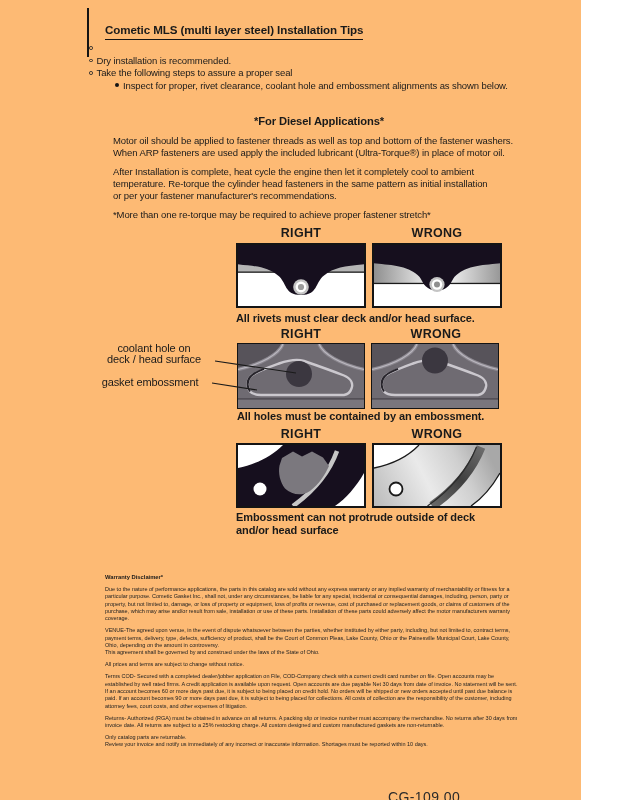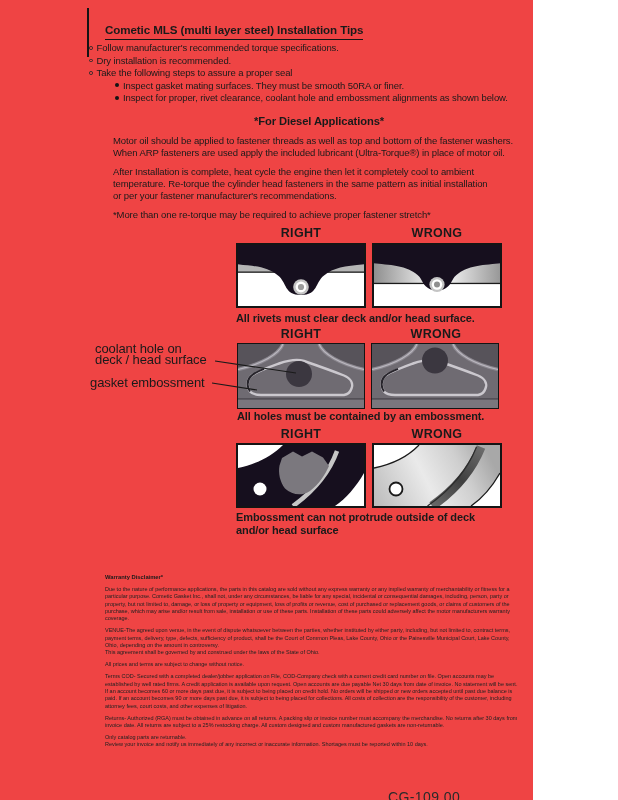--- a/index.html
+++ b/index.html
@@ -1,18 +1,18 @@
 <!DOCTYPE html>
 <html><head>
 <meta charset="utf-8">
 <style>
   html,body { margin:0; padding:0; background:#fff; }
   * { box-sizing:border-box; }
   .page {
-    position:relative; width:533px; height:800px; background:#ef4444;
+    position:relative; width:581px; height:800px; background:#fdba74;
     font-family:"Liberation Sans", sans-serif; color:#1a1a1a; overflow:hidden;
   }
   .tick { position:absolute; left:87px; top:8px; width:2px; height:49px; background:#141414; }
 
   .title {
     position:absolute; left:105px; top:23px; margin:0;
     font-size:11.6px; font-weight:bold; letter-spacing:-0.1px;
     border-bottom:1.6px solid #141414; padding-bottom:3px; white-space:nowrap;
   }
   .bullets { position:absolute; left:89px; top:42px; margin:0; padding:0; list-style:none;
@@ -25,43 +25,42 @@
   .diesel { position:absolute; left:113px; top:115px; width:412px; }
   .diesel h2 { margin:0 0 8px 0; font-size:11.2px; font-weight:bold; letter-spacing:-0.1px;text-align:center; }
   .diesel p { margin:0 0 6.5px 0; font-size:9.5px; line-height:12.2px; letter-spacing:-0.1px; white-space:pre-line; }
   .diesel p.note { margin-top:1px; }
 
   .diag-label { position:absolute; width:130px; text-align:center; font-size:12.5px; font-weight:600; letter-spacing:0.3px; }
   .figbox { position:absolute; width:130px; height:65px; border:2px solid #141414; background:#fff; }
   .figbox.thin { width:128px; height:66px; border-width:1px; }
   .figbox svg { display:block; width:100%; height:100%; }
   .caption { position:absolute; font-size:11px; font-weight:bold; letter-spacing:-0.1px; line-height:12.5px; white-space:pre-line; }
-  .annot { position:absolute; font-size:13px; line-height:11px; text-align:left; white-space:pre-line; letter-spacing:-0.1px; }
+  .annot { position:absolute; font-size:11px; line-height:11px; text-align:center; white-space:pre-line; letter-spacing:-0.1px; }
   .leader-svg { position:absolute; left:0; top:0; width:618px; height:800px; pointer-events:none; }
 
   .warranty { position:absolute; left:105px; top:574px; width:413px; }
   .warranty h3 { margin:0 0 6px 0; font-size:5.8px; font-weight:bold; }
   .warranty p { margin:0 0 4.8px 0; font-size:5.5px; line-height:7.3px; white-space:pre-line; color:#222; }
 
   .pagenum { position:absolute; left:388px; top:789px; font-size:14px; letter-spacing:0.4px; color:#2a2a2a; }
 </style>
 </head>
 <body>
 
 <div class="page">
 
   <div class="tick"></div>
 
   <h1 class="title">Cometic MLS (multi layer steel) Installation Tips</h1>
 
   <ul class="bullets">
-    <li><span class="m1"></span><span>Follow manufacturer's recommended torque specifications.</span></li>
+    <li><span class="m1"></span></li>
     <li><span class="m1"></span><span>Dry installation is recommended.</span></li>
     <li><span class="m1"></span><span>Take the following steps to assure a proper seal</span></li>
-    <li class="sub"><span class="m2"></span><span>Inspect gasket mating surfaces.  They must be smooth 50RA or finer.</span></li>
     <li class="sub"><span class="m2"></span><span>Inspect for proper, rivet clearance, coolant hole and embossment alignments as shown below.</span></li>
   </ul>
 
   <div class="diesel">
     <h2>*For Diesel Applications*</h2>
     <p>Motor oil should be applied to fastener threads as well as top and bottom of the fastener washers.
 When ARP fasteners are used apply the included lubricant (Ultra-Torque®) in place of motor oil.</p>
     <p>After Installation is complete, heat cycle the engine then let it completely cool to ambient
 temperature. Re-torque the cylinder head fasteners in the same pattern as initial installation
 or per your fastener manufacturer's recommendations.</p>

